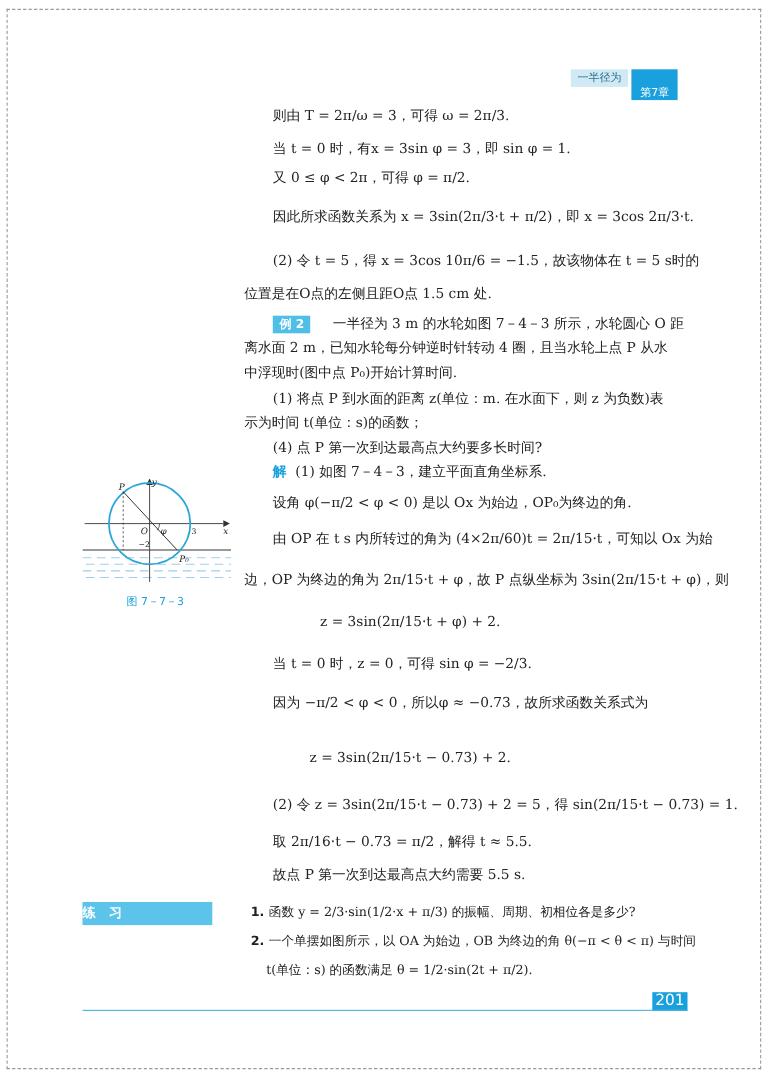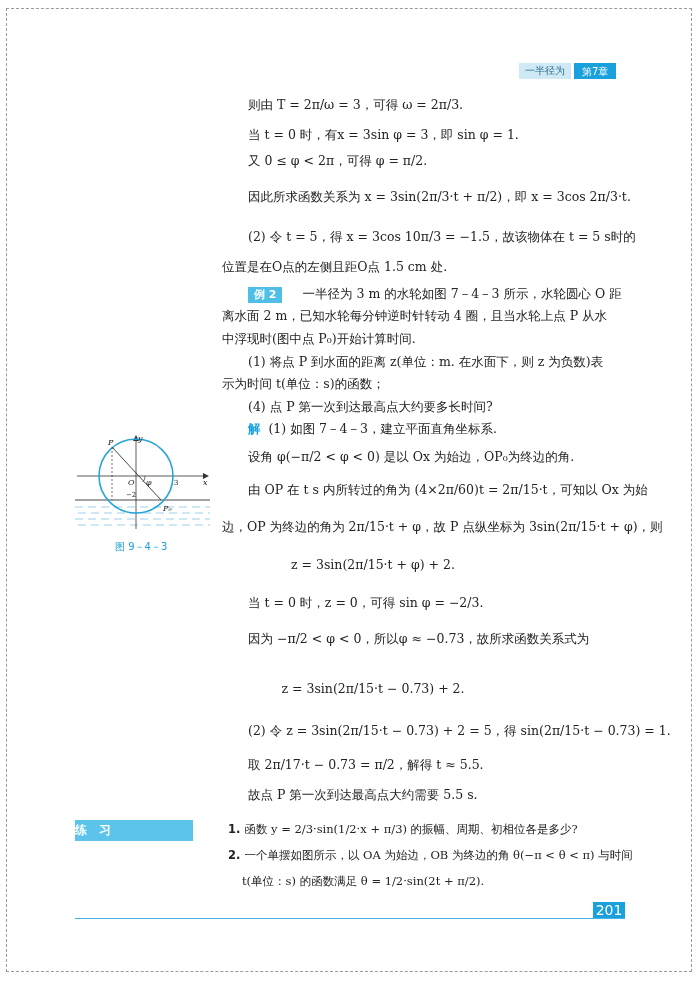--- a/index.html
+++ b/index.html
@@ -2,21 +2,21 @@
 <html><head>
 <meta charset="utf-8">
 <style>
   html, body { margin:0; padding:0; background:#fff; }
   body { width:700px; height:981px; position:relative; overflow:hidden;
          font-family:"DejaVu Serif","Liberation Serif",serif; color:#222; }
   .frame { position:absolute; left:6px; top:8px; width:686px; height:964px;
            border:1px dashed #9a9a9a; box-sizing:border-box; }
   .hdr { position:absolute; top:63px; left:519px; height:16px; display:flex; font-family:"DejaVu Sans",sans-serif; font-size:10px; }
   .hdr .a { background:#cfe9f5; color:#2a6d8c; padding:1px 6px; }
-  .hdr .b { background:#1aa0dc; color:#fff; padding:2px 8px; margin-left:3px; }
+  .hdr .b { background:#1aa0dc; color:#fff; padding:14px 8px; margin-left:3px; }
   .line { position:absolute; left:248px; font-size:12.5px; white-space:nowrap; line-height:18px; }
   .ind { left:248px; }
   .cont { left:222px; }
   .center { left:0; width:656px; text-align:center; padding-left:90px; box-sizing:border-box; }
   .tag { display:inline-block; background:#4fbfe8; color:#fff; font-family:"DejaVu Sans",sans-serif; font-size:11px; font-weight:bold; padding:0 6px; line-height:16px; margin-right:20px; }
   .sol { color:#1aa0dc; font-weight:bold; }
   .fig { position:absolute; left:75px; top:435px; width:135px; height:95px; }
   .figcap { position:absolute; left:115px; top:540px; font-size:10px; color:#1aa0dc; font-family:"DejaVu Sans",sans-serif; }
   .lx { position:absolute; left:75px; top:820px; width:118px; height:21px; background:#5cc3ea; color:#fff; font-family:"DejaVu Sans",sans-serif; font-size:12px; font-weight:bold; text-align:left; line-height:21px; padding-right:14px; box-sizing:border-box; letter-spacing:12px; }
   .ex { position:absolute; left:228px; font-size:11.5px; line-height:18px; white-space:nowrap; }
@@ -31,21 +31,21 @@
 
 <div class="hdr">
   <span class="a">一半径为</span>
   <span class="b">第7章</span>
 </div>
 
 <div class="line ind" style="top:96px">则由 T = 2π/ω = 3，可得 ω = 2π/3.</div>
 <div class="line ind" style="top:126px">当 t = 0 时，有x = 3sin φ = 3，即 sin φ = 1.</div>
 <div class="line ind" style="top:152px">又 0 ≤ φ &lt; 2π，可得 φ = π/2.</div>
 <div class="line ind" style="top:188px">因此所求函数关系为 x = 3sin(2π/3·t + π/2)，即 x = 3cos 2π/3·t.</div>
-<div class="line ind" style="top:228px">(2) 令 t = 5，得 x = 3cos 10π/3 = −1.5，故该物体在 t = 5 s时的</div>
+<div class="line ind" style="top:228px">(2) 令 t = 5，得 x = 3cos 10π/6 = −1.5，故该物体在 t = 5 s时的</div>
 <div class="line cont" style="top:258px">位置是在O点的左侧且距O点 1.5 cm 处.</div>
 
 <div class="line ind" style="top:285px">
   <span class="tag">例 2</span><span>一半径为 3 m 的水轮如图 7－4－3 所示，水轮圆心 O 距</span>
 </div>
 <div class="line cont" style="top:307px">离水面 2 m，已知水轮每分钟逆时针转动 4 圈，且当水轮上点 P 从水</div>
 <div class="line cont" style="top:330px">中浮现时(图中点 P₀)开始计算时间.</div>
 <div class="line ind" style="top:353px">(1) 将点 P 到水面的距离 z(单位：m. 在水面下，则 z 为负数)表</div>
 <div class="line cont" style="top:375px">示为时间 t(单位：s)的函数；</div>
 <div class="line ind" style="top:398px">(4) 点 P 第一次到达最高点大约要多长时间?</div>
@@ -53,21 +53,21 @@
   <span class="sol">解</span>&nbsp;&nbsp;<span>(1) 如图 7－4－3，建立平面直角坐标系.</span>
 </div>
 <div class="line ind" style="top:448px">设角 φ(−π/2 &lt; φ &lt; 0) 是以 Ox 为始边，OP₀为终边的角.</div>
 <div class="line ind" style="top:481px">由 OP 在 t s 内所转过的角为 (4×2π/60)t = 2π/15·t，可知以 Ox 为始</div>
 <div class="line cont" style="top:518px">边，OP 为终边的角为 2π/15·t + φ，故 P 点纵坐标为 3sin(2π/15·t + φ)，则</div>
 <div class="line center" style="top:556px">z = 3sin(2π/15·t + φ) + 2.</div>
 <div class="line ind" style="top:594px">当 t = 0 时，z = 0，可得 sin φ = −2/3.</div>
 <div class="line ind" style="top:630px">因为 −π/2 &lt; φ &lt; 0，所以φ ≈ −0.73，故所求函数关系式为</div>
 <div class="line center" style="top:680px">z = 3sin(2π/15·t − 0.73) + 2.</div>
 <div class="line ind" style="top:722px">(2) 令 z = 3sin(2π/15·t − 0.73) + 2 = 5，得 sin(2π/15·t − 0.73) = 1.</div>
-<div class="line ind" style="top:756px">取 2π/17·t − 0.73 = π/2，解得 t ≈ 5.5.</div>
+<div class="line ind" style="top:756px">取 2π/16·t − 0.73 = π/2，解得 t ≈ 5.5.</div>
 <div class="line ind" style="top:786px">故点 P 第一次到达最高点大约需要 5.5 s.</div>
 
 <svg class="fig" viewBox="0 0 135 95">
   <g stroke="#9fd0ea" stroke-width="1" stroke-dasharray="8 5">
     <line x1="0" y1="72" x2="135" y2="72"></line>
     <line x1="3" y1="78" x2="135" y2="78"></line>
     <line x1="0" y1="84" x2="135" y2="84"></line>
     <line x1="3" y1="90" x2="135" y2="90"></line>
   </g>
   <line x1="2" y1="41" x2="128" y2="41" stroke="#333" stroke-width="0.8"></line>
@@ -81,21 +81,21 @@
   <path d="M70,41 A9,9 0 0,1 68,47" fill="none" stroke="#333" stroke-width="0.7"></path>
   <text x="33" y="10" font-size="8" font-style="italic" fill="#222">P</text>
   <text x="63" y="6" font-size="8" font-style="italic" fill="#222">y</text>
   <text x="128" y="50" font-size="8" font-style="italic" fill="#222">x</text>
   <text x="53" y="50" font-size="8" font-style="italic" fill="#222">O</text>
   <text x="71" y="50" font-size="8" font-style="italic" fill="#222">φ</text>
   <text x="99" y="50" font-size="7" fill="#222">3</text>
   <text x="51" y="62" font-size="7" fill="#222">−2</text>
   <text x="88" y="76" font-size="8" font-style="italic" fill="#222">P₀</text>
 </svg>
-<div class="figcap">图 9－4－3</div>
+<div class="figcap">图 7－7－3</div>
 
 <div class="lx">练习</div>
 <div class="ex" style="top:820px">
   <b>1.</b><span>函数 y = 2/3·sin(1/2·x + π/3) 的振幅、周期、初相位各是多少?</span>
 </div>
 <div class="ex" style="top:846px">
   <b>2.</b><span>一个单摆如图所示，以 OA 为始边，OB 为终边的角 θ(−π &lt; θ &lt; π) 与时间</span>
 </div>
 <div class="ex" style="top:872px; left:242px">
   <span>t(单位：s) 的函数满足 θ = 1/2·sin(2t + π/2).</span>

